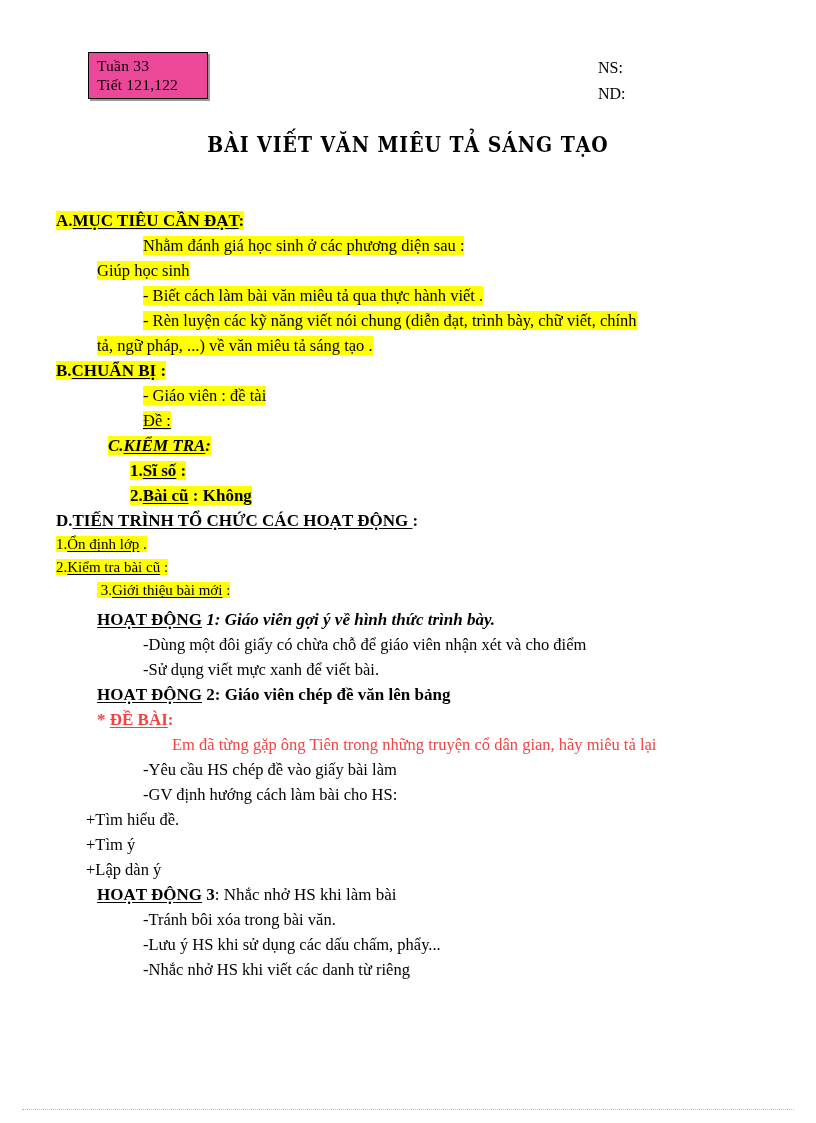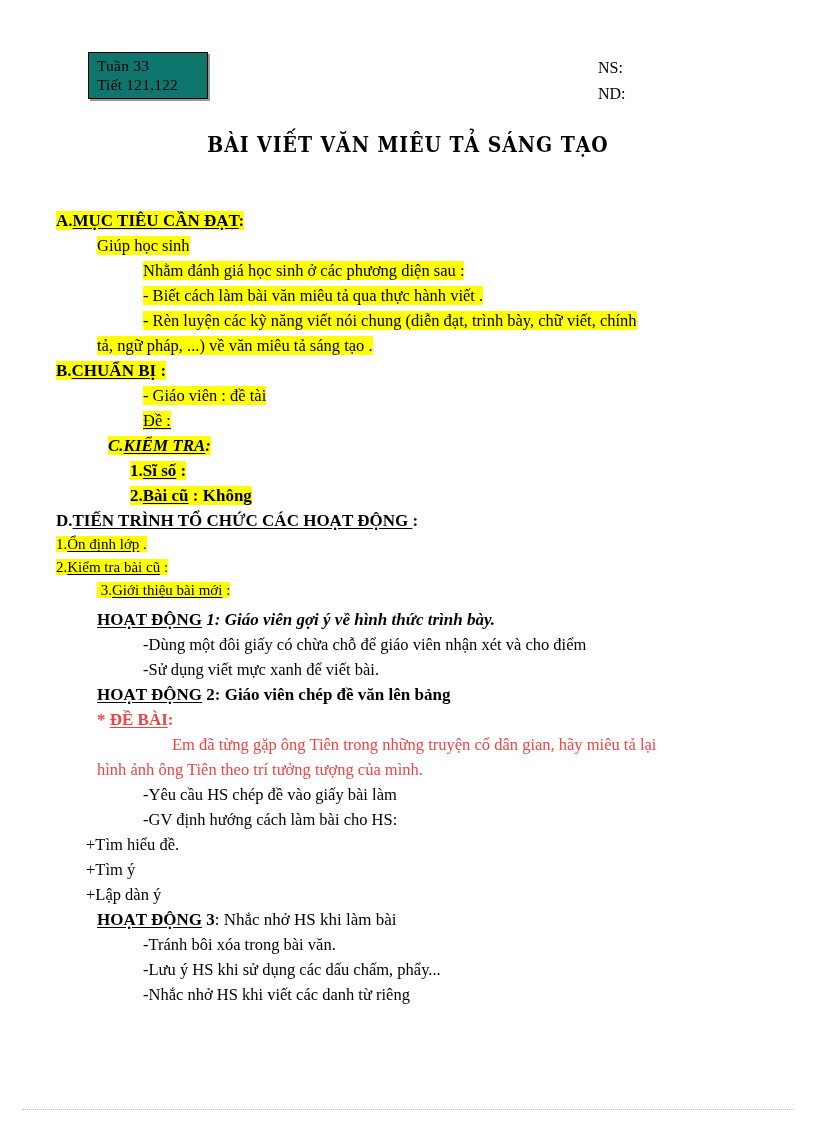--- a/index.html
+++ b/index.html
@@ -32,21 +32,21 @@
 
   .week-box {
     position: absolute;
     left: 88px;
     top: 52px;
     width: 120px;
     box-sizing: border-box;
     border: 1px solid #000;
     box-shadow: 2px 2px 0 0 #9a9a9a;
     padding: 3px 6px 4px 8px;
-    background: #0f766e;
+    background: #ec4899;
   }
   .week-box .wline {
     font-size: 15.5px;
     line-height: 19px;
     white-space: nowrap;
     letter-spacing: .2px;
   }
 
   .ns-block {
     position: absolute;
@@ -142,23 +142,23 @@
       <div>ND:</div>
     </div>
   </div>
 
   <div class="doc-title">BÀI VIẾT VĂN MIÊU TẢ SÁNG TẠO</div>
 
   <div class="body">
 
     <div class="ln i1 sec-head"><span class="hl"><span>A.</span><span class="u">MỤC TIÊU CẦN ĐẠT</span><span>:</span></span></div>
 
+    <div class="ln i4"><span class="hl">Nhằm đánh giá học sinh ở các phương diện sau :</span></div>
+
     <div class="ln i0"><span class="hl">Giúp học sinh</span></div>
-
-    <div class="ln i4"><span class="hl">Nhằm đánh giá học sinh ở các phương diện sau :</span></div>
 
     <div class="ln i4"><span class="hl">- Biết cách làm bài văn miêu tả qua thực hành viết .</span></div>
 
     <div class="ln i4"><span class="hl">- Rèn luyện các kỹ năng viết nói chung (diễn đạt, trình bày, chữ viết, chính</span></div>
 
     <div class="ln i0"><span class="hl">tả, ngữ pháp, ...) về văn miêu tả sáng tạo .</span></div>
 
     <div class="ln i1 sec-head"><span class="hl"><span>B.</span><span class="u">CHUẨN BỊ</span><span> :</span></span></div>
 
     <div class="ln i4"><span class="hl">- Giáo viên : đề tài</span></div>
@@ -182,21 +182,20 @@
     <div class="ln i0 act-head" style="padding-top:5px"><span class="u b">HOẠT ĐỘNG</span><span class="b i"> 1</span><span class="i b" style="font-weight:bold">: Giáo viên gợi ý về hình thức trình bày.</span></div>
 
     <div class="ln i4">-Dùng một đôi giấy có chừa chỗ để giáo viên nhận xét và cho điểm</div>
     <div class="ln i4">-Sử dụng viết mực xanh để viết bài.</div>
 
     <div class="ln i0 act-head"><span class="u b">HOẠT ĐỘNG</span><span> 2</span><span>: Giáo viên chép đề văn lên bảng</span></div>
 
     <div class="ln i0 red b" style="font-size:17px"><span>* </span><span class="u">ĐỀ BÀI</span><span>:</span></div>
 
     <div class="ln i6 red">Em đã từng gặp ông Tiên trong những truyện cổ dân gian, hãy miêu tả lại</div>
-    <div class="ln i0 red">hình ảnh ông Tiên theo trí tưởng tượng của mình.</div>
 
     <div class="ln i4">-Yêu cầu HS chép đề vào giấy bài làm</div>
     <div class="ln i4">-GV định hướng cách làm bài cho HS:</div>
     <div class="ln i5">+Tìm hiểu đề.</div>
     <div class="ln i5">+Tìm ý</div>
     <div class="ln i5">+Lập dàn ý</div>
 
     <div class="ln i0 act-head"><span class="u b">HOẠT ĐỘNG</span><span class="b"> 3</span><span style="font-weight:normal">: Nhắc nhở HS khi làm bài</span></div>
 
     <div class="ln i4">-Tránh bôi xóa trong bài văn.</div>

